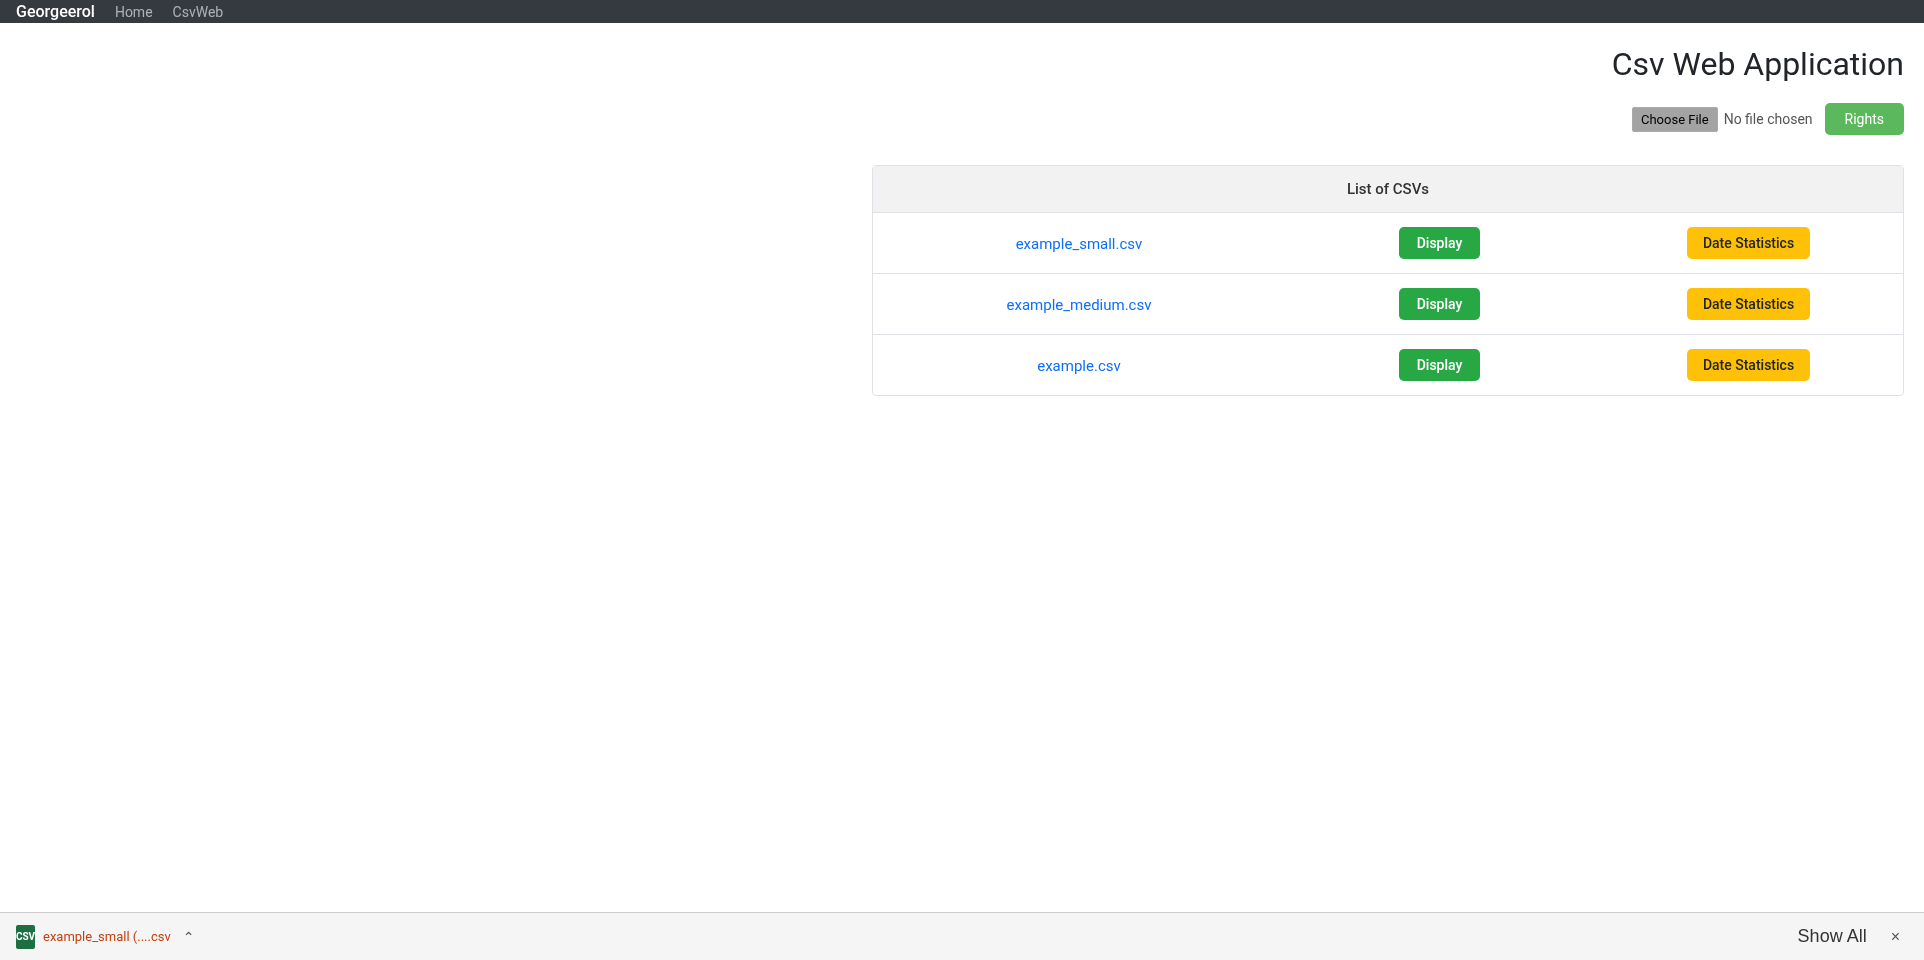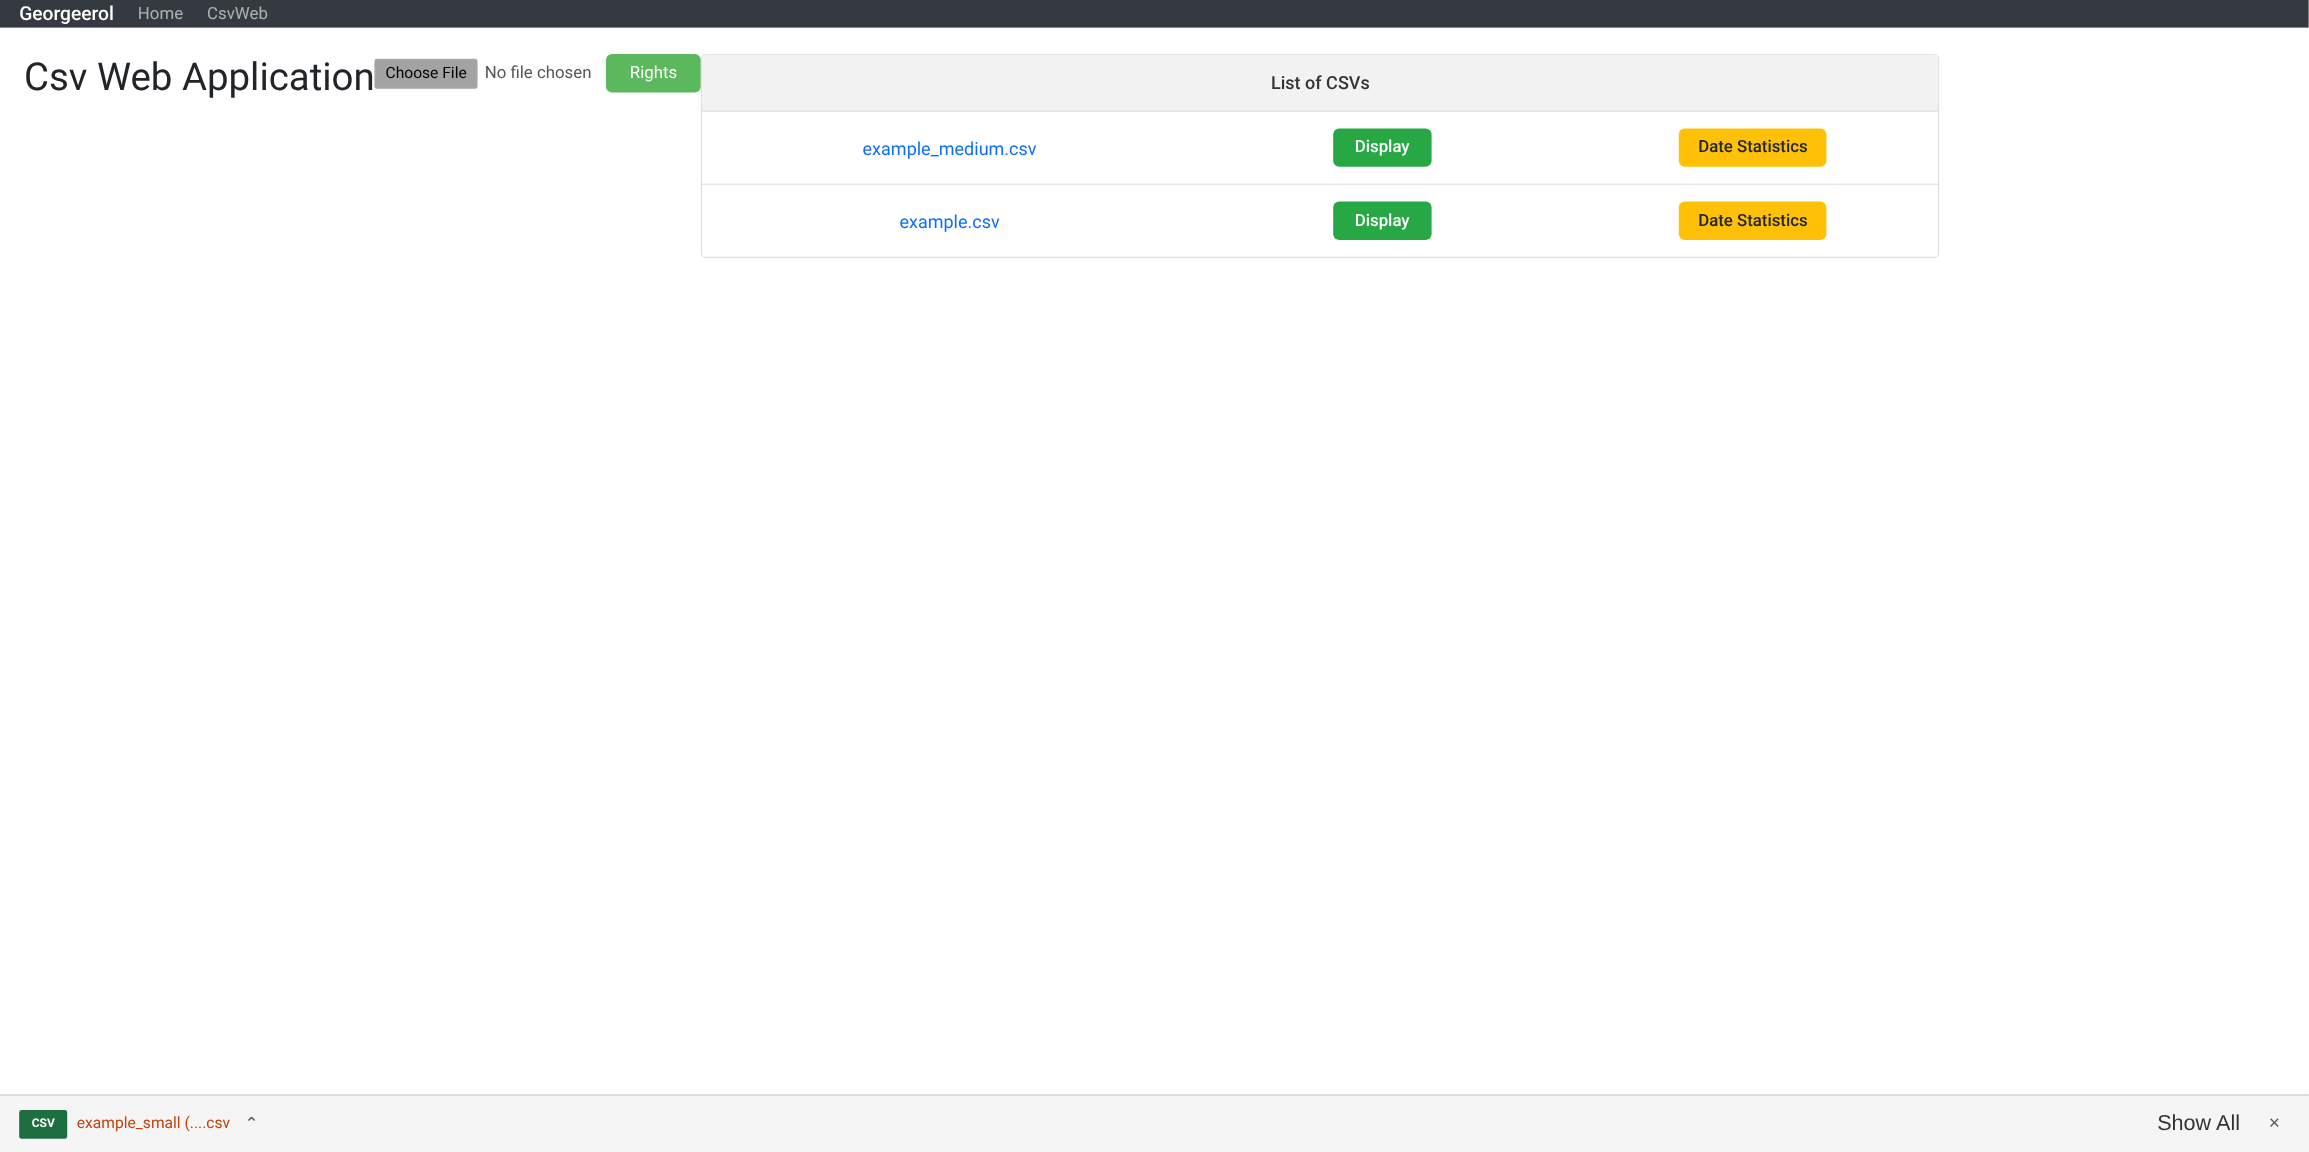--- a/index.html
+++ b/index.html
@@ -35,22 +35,22 @@
       font-size: 14px;
       text-decoration: none;
       cursor: pointer;
     }
 
     
     .main-content {
       flex: 1;
       padding: 22px 20px 20px;
       display: flex;
-      flex-direction: row;
-      align-items: flex-start;
+      flex-direction: column;
+      align-items: flex-end;
     }
 
     .page-title {
       font-size: 32px;
       font-weight: 400;
       color: #212529;
       margin-bottom: 20px;
     }
 
     .upload-area {
@@ -179,21 +179,21 @@
       height: 48px;
       background: #f5f5f5;
       border-top: 1px solid #ccc;
       display: flex;
       align-items: center;
       justify-content: space-between;
       padding: 0 16px;
     }
 
     .download-icon {
-      width: 40px;
+      width: 19px;
       height: 24px;
       background: #1d6f42;
       border-radius: 2px;
       display: flex;
       align-items: center;
       justify-content: center;
       color: #fff;
       font-size: 10px;
       font-weight: bold;
     }
@@ -261,20 +261,25 @@
   </div>
 
   <div class="csv-table-container">
     <table class="csv-table">
       <thead>
         <tr>
           <th colspan="3">List of CSVs</th>
         </tr>
       </thead>
       <tbody id="table-body">
+      <tr>
+            <td style="width: 40%;"><a class="file-link">example_small.csv</a></td>
+            <td style="width: 30%;"><button class="display-btn">Display</button></td>
+            <td style="width: 30%;"><button class="date-stats-btn">Date Statistics</button></td>
+          </tr>
           <tr>
             <td style="width: 40%;"><a class="file-link">example_medium.csv</a></td>
             <td style="width: 30%;"><button class="display-btn">Display</button></td>
             <td style="width: 30%;"><button class="date-stats-btn">Date Statistics</button></td>
           </tr>
           <tr>
             <td style="width: 40%;"><a class="file-link">example.csv</a></td>
             <td style="width: 30%;"><button class="display-btn">Display</button></td>
             <td style="width: 30%;"><button class="date-stats-btn">Date Statistics</button></td>
           </tr>

